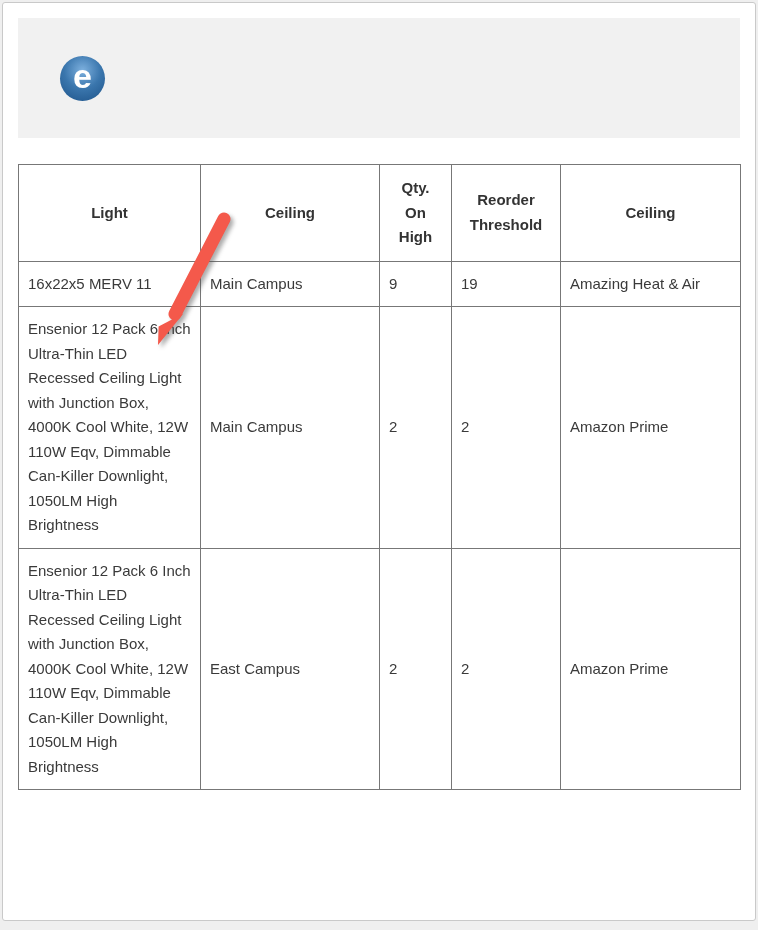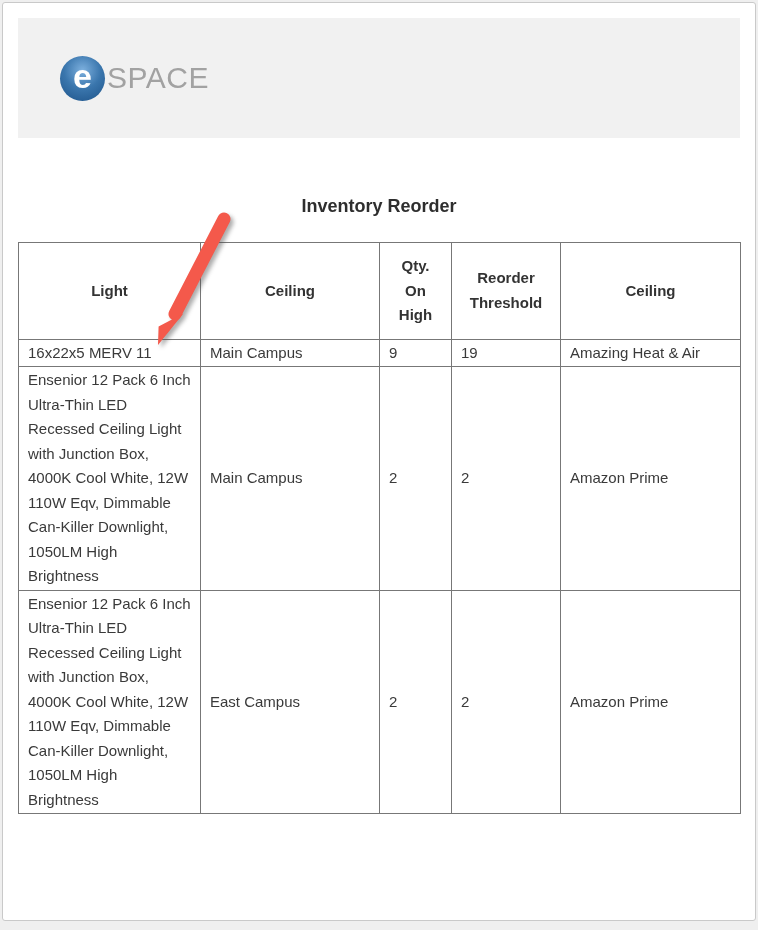--- a/index.html
+++ b/index.html
@@ -70,21 +70,21 @@
     vertical-align: middle;
   }
   table.inv th {
     font-weight: bold;
     text-align: center;
     padding: 11px 9px;
     color: #333333;
   }
   table.inv td {
     text-align: left;
-    padding: 1px 9px;
+    padding: 10px 9px;
   }
   .col-item    { width: 182px; }
   .col-loc     { width: 179px; }
   .col-qty     { width: 72px;  }
   .col-reorder { width: 109px; }
   .col-vendor  { width: 180px; }
   .arrow-layer {
     position: absolute;
     left: 0; top: 0;
     width: 758px; height: 930px;
@@ -95,25 +95,23 @@
 </head>
 <body>
 
 <div class="card">
 
   <div class="header-band">
     <div class="logo">
       <span class="logo-circle">
         <span>e</span>
       </span>
-      <span class="logo-text">SPACE</span>
     </div>
   </div>
 
-  <div class="page-title">Inventory Reorder</div>
 
   <table class="inv">
     <colgroup>
       <col class="col-item">
         <col class="col-loc">
         <col class="col-qty">
         <col class="col-reorder">
         <col class="col-vendor">
     </colgroup>
     <thead>

